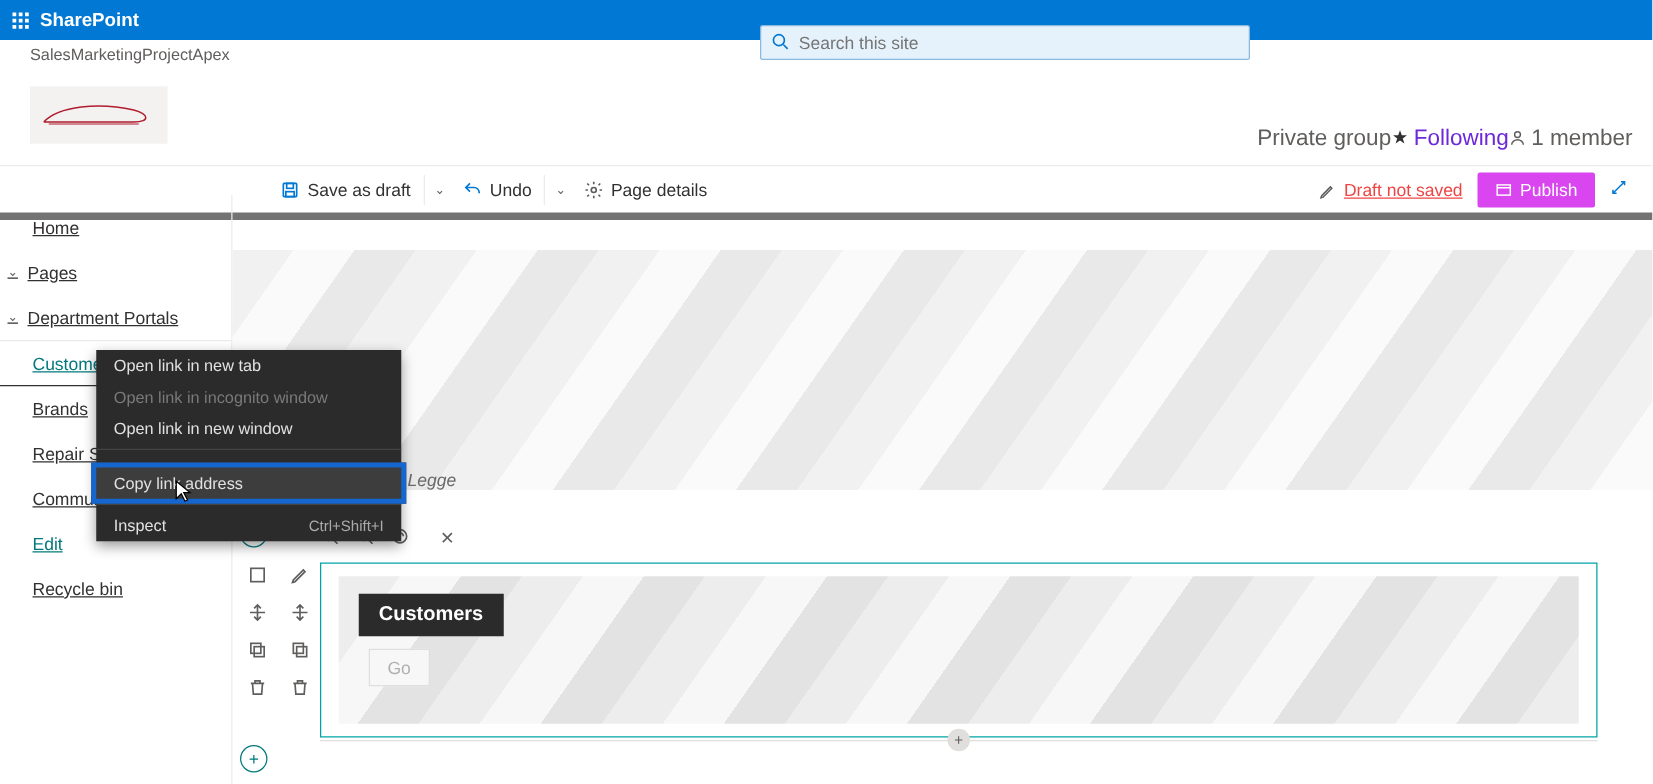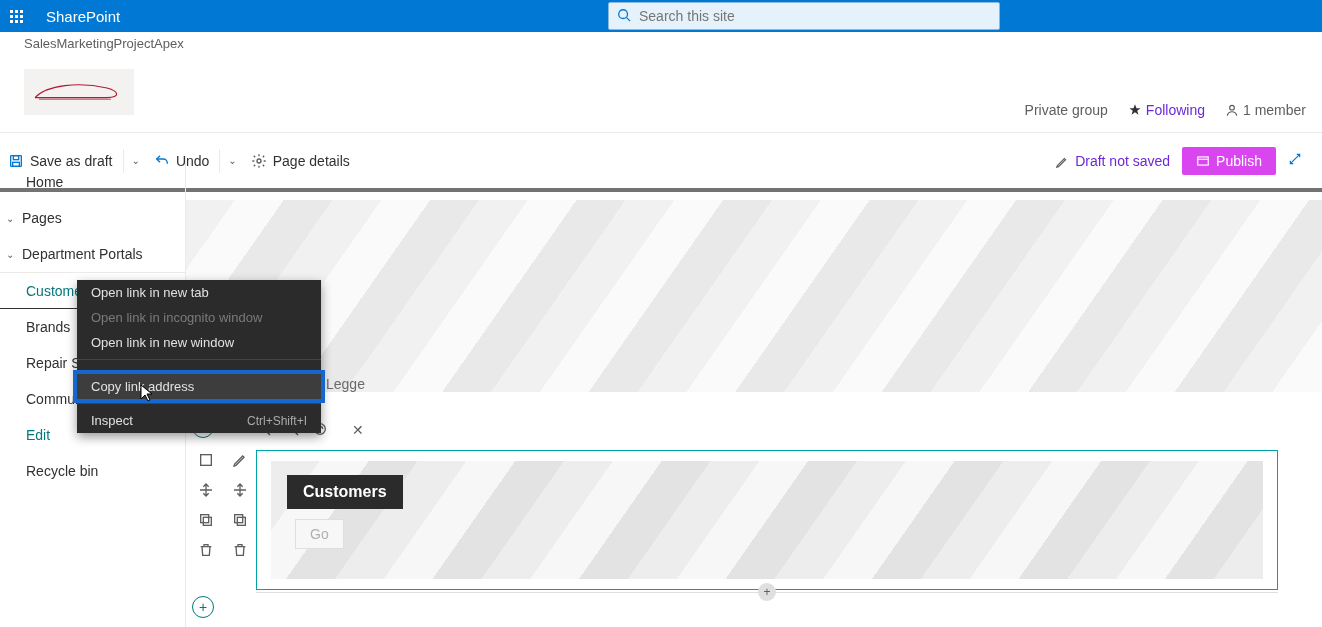--- a/index.html
+++ b/index.html
@@ -3,59 +3,59 @@
 <meta charset="utf-8">
 <style>
 * { box-sizing: border-box; margin: 0; padding: 0; }
 body { font-family: "Segoe UI", Arial, sans-serif; font-size: 14px; color: #323130; width: 1322px; height: 627px; overflow: hidden; background: #fff; position: relative; }
 
 
 .suite-header { background: #0078d4; height: 32px; display: flex; align-items: center; color: #fff; position: relative; }
 .waffle { width: 32px; height: 32px; display: flex; align-items: center; justify-content: center; }
 .waffle-grid { display: grid; grid-template-columns: repeat(3,3px); grid-template-rows: repeat(3,3px); gap: 2px; }
 .waffle-grid span { background: #fff; width: 3px; height: 3px; }
-.app-name { font-weight: 400; margin-left: 14px; font-size: 15px; }
-.search-box { position: absolute; left: 608px; top: 2px; width: 392px; height: 28px; background: #e6f2fb; border-radius: 2px; display: flex; align-items: center; border: 1px solid #8ab9e0; }
+.app-name { font-weight: 700; font-size: 15px; }
+.search-box { position: absolute; left: 608px; top: 20px; width: 392px; height: 28px; background: #e6f2fb; border-radius: 2px; display: flex; align-items: center; border: 1px solid #8ab9e0; }
 .search-box .sicon { margin: 0 8px; color: #0078d4; }
 .search-box input { border: none; outline: none; background: transparent; font-size: 14px; flex: 1; }
 
 
 .hub-row { height: 20px; padding: 4px 8px 0 24px; display: flex; font-size: 13px; color: #605e5c; }
 
 
 .logo-row { height: 80px; padding: 0 16px 0 24px; display: flex; align-items: center; }
 .site-logo { width: 110px; height: 46px; background: #f3f2f1; display: flex; align-items: center; justify-content: center; }
 .site-logo svg { width: 96px; height: 26px; }
-.group-info { margin-left: auto; display: flex; gap: 20px; color: #605e5c; font-size: 14px; align-items: center; margin-top: 36px; justify-content: space-between; }
+.group-info { margin-left: auto; display: flex; color: #605e5c; font-size: 18px; align-items: center; margin-top: 36px; justify-content: space-between; }
 .group-info .star { color: #6d28d9; }
 
 
-.command-bar { height: 60px; border-top: 1px solid #edebe9; border-bottom: 4px solid #737373; display: flex; align-items: center; }
+.command-bar { height: 44px; border-top: 1px solid #edebe9; border-bottom: 6px solid #737373; display: flex; align-items: center; padding-left: 216px; }
 .left-nav { width: 186px; border-right: 1px solid #edebe9; position: absolute; top: 156px; bottom: 0; left: 0; }
 .cmd-item { display: flex; align-items: center; gap: 6px; color: #323130; padding: 0 8px; height: 32px; cursor: pointer; }
 .cmd-item .icn { color: #0078d4; }
 .divider { width: 1px; height: 24px; background: #edebe9; margin: 0 2px; }
 .chev { font-size: 10px; padding: 0 6px; color: #605e5c; }
 .right-cmds { margin-left: auto; display: flex; align-items: center; gap: 12px; padding-right: 20px; }
-.draft-status { color: #6d28d9; display: flex; gap: 6px; align-items: flex-end; }
+.draft-status { color: #ef4444; display: flex; gap: 6px; align-items: flex-end; text-decoration: underline; }
 .publish-btn { background: #d946ef; color: #fff; padding: 6px 14px; border-radius: 2px; display: flex; align-items: center; gap: 6px; cursor: pointer; }
 
 
 .nav-list { padding: 8px 0; }
-.nav-item { display: flex; align-items: center; height: 36px; padding: 0 8px 0 26px; font-size: 14px; color: #323130; cursor: pointer; }
+.nav-item { display: flex; align-items: center; height: 36px; padding: 0 8px 0 26px; font-size: 14px; color: #323130; cursor: pointer; text-decoration: underline; }
 .nav-item.hasChev { padding-left: 6px; }
 .nav-item .chevn { width: 16px; font-size: 10px; color: #605e5c; }
 .nav-item.active { color: #03787c; border-bottom: 1px solid #323130; font-weight: 400; }
 .nav-item.link { color: #03787c; }
 .nav-item.sub { padding-left: 26px; }
 .nav-sect { border-bottom: 1px solid #edebe9; }
 
 
 .canvas { position: absolute; left: 186px; top: 200px; right: 0; bottom: 0; }
-.hero-bg { height: 192px; background: repeating-linear-gradient(125deg,#f1f1f1 0,#f1f1f1 40px,#fafafa 40px,#fafafa 80px,#e9e9e9 80px,#e9e9e9 120px); position: relative; }
+.hero-bg { height: 192px; background: repeating-linear-gradient(125deg,#f1f1f1 0,#f1f1f1 40px,#fafafa 40px,#fafafa 80px,#e9e9e9 80px,#e9e9e9 120px); position: relative; font-style: italic; }
 .hero-name { position: absolute; left: 140px; bottom: 0px; color: #6a6a6a; font-size: 14px; }
 .side-toolbox { position: absolute; left: 6px; top: 226px; display: flex; flex-direction: column; gap: 10px; color: #605e5c; align-items: center; width: 28px; }
 .side-toolbox.inner { left: 40px; }
 .side-toolbox .tbic { width: 20px; height: 20px; display:flex;align-items:center;justify-content:center; cursor: pointer; }
 .add-circle { width: 22px; height: 22px; border: 1px solid #03787c; border-radius: 50%; display: flex; align-items: center; justify-content: center; color: #03787c; font-size: 14px; background: #fff; }
 .bottom-add { position:absolute; left: 6px; top: 396px; }
 
 .zoom-bar { position: absolute; left: 70px; top: 218px; width: 300px; height: 24px; display:flex; align-items:center; gap: 12px; color: #605e5c; }
 .zoom-bar .zic { cursor: pointer; }
 .close-x { margin-left: 12px; }

